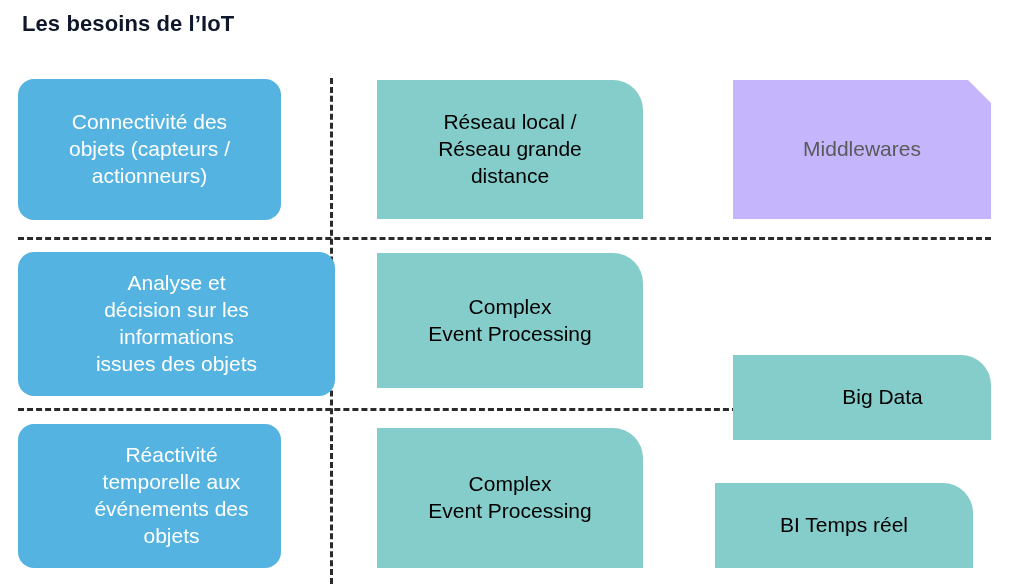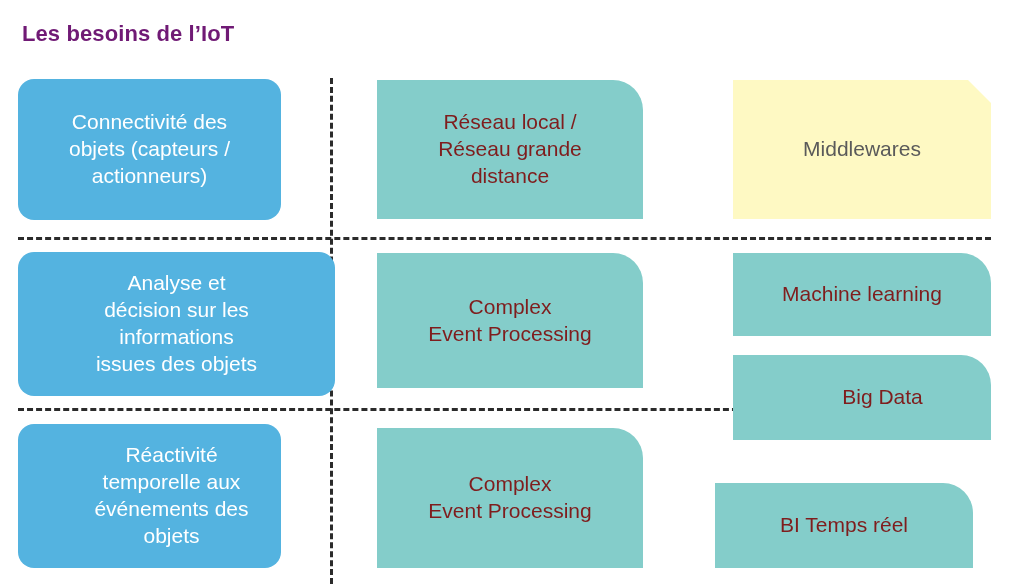--- a/index.html
+++ b/index.html
@@ -16,24 +16,23 @@
     height: 584px;
     background: #ffffff;
     overflow: hidden;
   }
 
   
   .col-title {
     position: absolute;
     font-size: 22px;
     font-weight: bold;
-    color: #701a75;
+    color: #0f172a;
     white-space: nowrap;
     letter-spacing: 0.1px;
-    margin-top: 10px;
   }
   #title-left  { left: 22px;  top: 11px; }
   #title-right { left: 390px; top: 11px; }
 
   
   .dash-h {
     position: absolute;
     height: 0;
     border-top: 3px dashed #2b2b2b;
     z-index: 1;
@@ -70,25 +69,25 @@
     background: #54b3e0;
     border-radius: 16px;
   }
   .box-need .box-text { color: #ffffff; }
 
   
   .box-pattern {
     background: #84cdca;
     border-radius: 0 30px 0 0;
   }
-  .box-pattern .box-text { color: #7f1d1d; }
+  .box-pattern .box-text { color: #000000; }
 
   
   .box-pattern-cut {
-    background: #fef9c3;
+    background: #c4b5fd;
     border-radius: 0;
     clip-path: polygon(0 0, calc(100% - 23px) 0, 100% 23px, 100% 100%, 0 100%);
   }
   .box-pattern-cut .box-text { color: #5a5a5a; }
 </style>
 </head>
 <body>
 
 <div id="stage">
 
@@ -131,23 +130,20 @@
 
   <div class="box box-pattern" style="left:377px; top:428px; width:266px; height:140px;">
     <span class="box-text">Complex
 Event Processing</span>
   </div>
 
   <div class="box box-pattern-cut" style="left:733px; top:80px; width:258px; height:139px;">
     <span class="box-text">Middlewares</span>
   </div>
 
-  <div class="box box-pattern" style="left:733px; top:253px; width:258px; height:83px;">
-    <span class="box-text">Machine learning</span>
-  </div>
 
   <div class="box box-pattern" style="left:733px; top:355px; width:258px; height:85px;padding-left:41px;">
     <span class="box-text">Big Data</span>
   </div>
 
   <div class="box box-pattern" style="left:715px; top:483px; width:258px; height:85px;">
     <span class="box-text">BI Temps réel</span>
   </div>
 
 </div>

